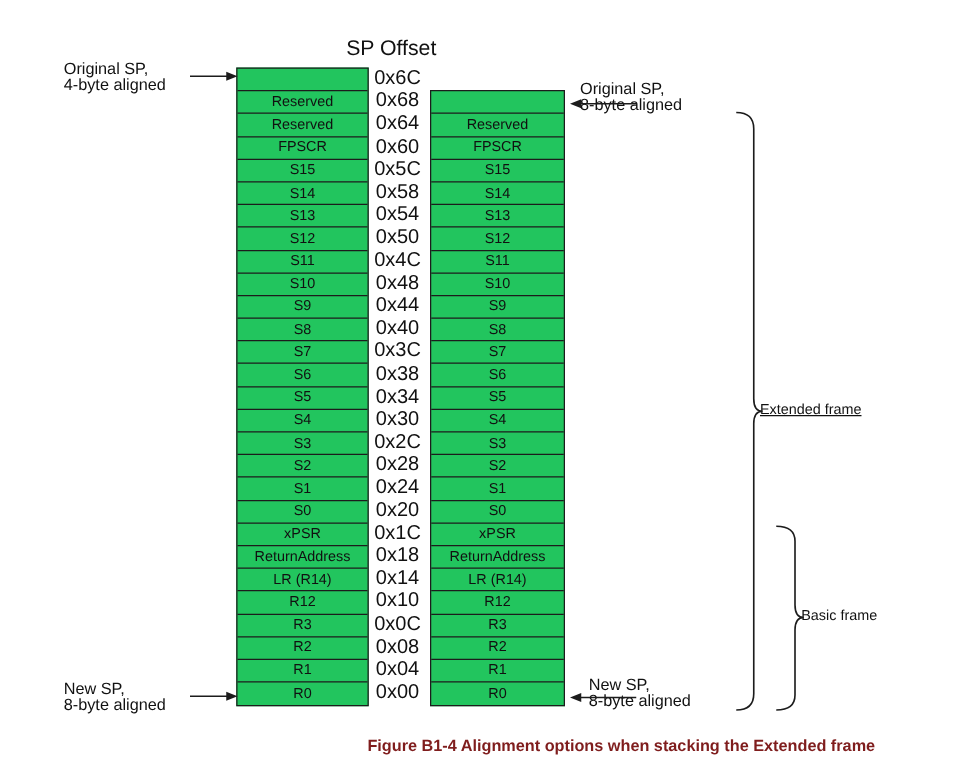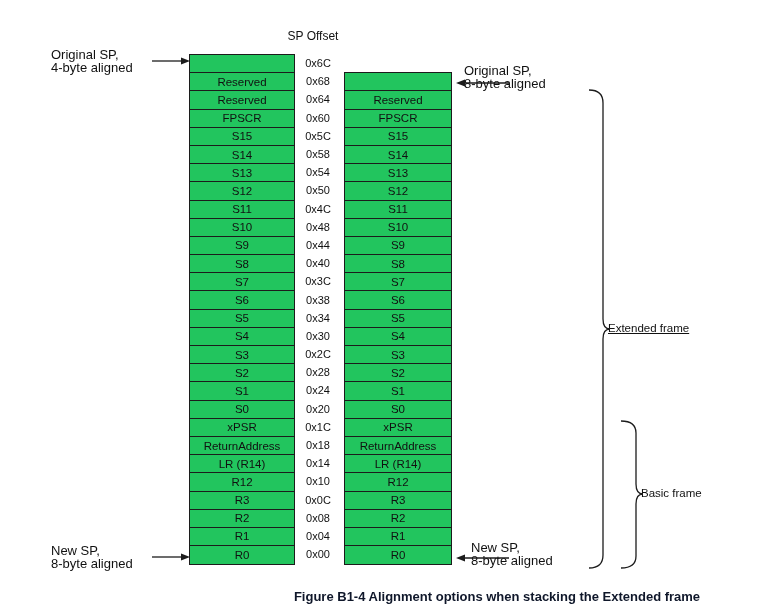--- a/index.html
+++ b/index.html
@@ -9,21 +9,21 @@
     height: 613px;
     background: #ffffff;
     font-family: "Liberation Sans", "DejaVu Sans", sans-serif;
     color: #111111;
     overflow: hidden;
   }
   .sp-offset-title {
     position: absolute;
     left: 263px; top: 29px; width: 100px;
     text-align: center;
-    font-size: 12px;
+    font-size: 17px;
   }
   .col {
     position: absolute;
     box-sizing: border-box;
     border: 1px solid #1c1c1c;
     background: #22c55e;
   }
   .col-left  { left: 189px; top: 54px;   width: 106px; }
   .col-right { left: 344px; top: 72.2px; width: 108px; }
   .cell {
@@ -39,21 +39,21 @@
   .cell:last-child { border-bottom: none; }
   .offsets {
     position: absolute;
     left: 292px; top: 54px; width: 52px;
   }
   .offset {
     height: 18.2px;
     display: flex;
     align-items: center;
     justify-content: center;
-    font-size: 11px;
+    font-size: 16px;
   }
   .side-label {
     position: absolute;
     width: 112px;
     font-size: 13px;
     line-height: 13px;
     white-space: pre-line;
   }
   .lbl-orig-4 { left: 51px;  top: 48px;  }
   .lbl-orig-8 { left: 464px; top: 64px;  }
@@ -70,21 +70,21 @@
     position: absolute;
     left: 0; top: 0;
     pointer-events: none;
   }
   .caption {
     position: absolute;
     left: 230px; top: 589px; width: 534px;
     text-align: center;
     font-size: 13px;
     font-weight: bold;
-    color: #0f172a;
+    color: #7f1d1d;
   }
 </style>
 </head>
 <body>
 
 <div class="canvas">
 
   <div class="sp-offset-title">SP Offset</div>
 
   <div class="col col-left">

